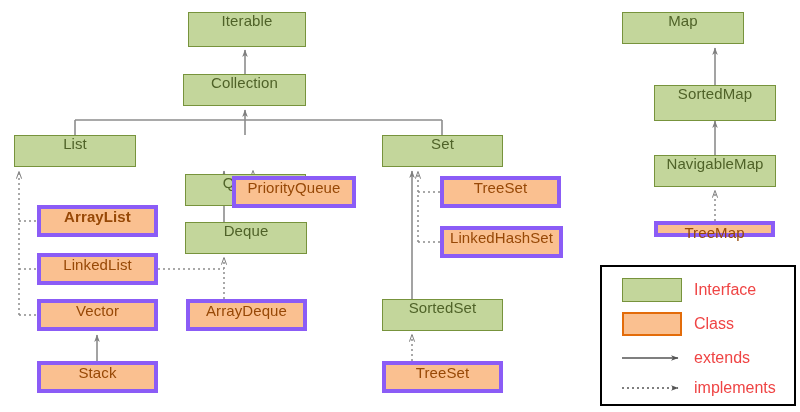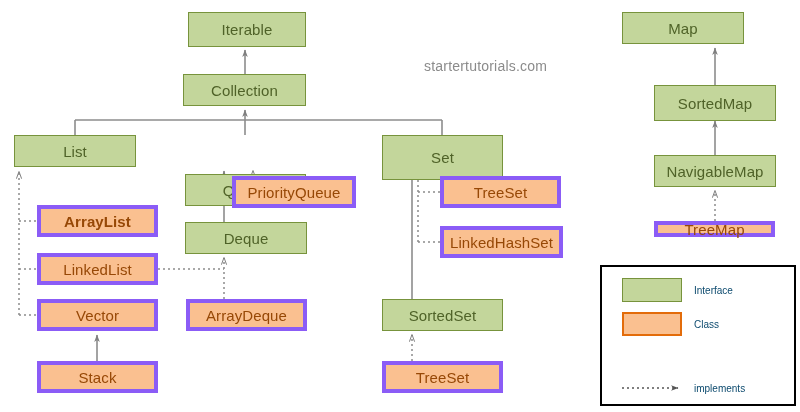--- a/index.html
+++ b/index.html
@@ -20,21 +20,20 @@
     left: 0;
     top: 0;
     width: 800px;
     height: 412px;
     pointer-events: none;
   }
   .node {
     position: absolute;
     box-sizing: border-box;
     display: flex;
-    align-items: center;
     justify-content: center;
     font-size: 15px;
     line-height: 1;
     letter-spacing: 0.1px;
     white-space: nowrap;
     z-index: 3;
   }
   .node.interface {
     background: #c3d69b;
     border: 1.5px solid #77933c;
@@ -85,22 +84,22 @@
     background: #c3d69b;
     border: 1.5px solid #77933c;
   }
   .legend-swatch.klass {
     background: #fac090;
     border: 2px solid #e36c0a;
   }
   .legend-label {
     position: absolute;
     left: 92px;
-    font-size: 10px;
-    color: #0c4a6e;
+    font-size: 16px;
+    color: #ef4444;
     white-space: nowrap;
   }
   .legend-line {
     position: absolute;
     left: 18px;
     width: 66px;
     height: 12px;
   }
 </style>
 </head>
@@ -170,21 +169,21 @@
       </div>
       <div class="node interface" style="left: 183px; top: 74px; width: 123px; height: 32px;">
         <span>Collection</span>
       </div>
       <div class="node interface" style="left: 14px; top: 135px; width: 122px; height: 32px;">
         <span>List</span>
       </div>
       <div class="node interface" style="left: 185px; top: 135px; width: 121px; height: 32px; margin-top: 39px;">
         <span>Queue</span>
       </div>
-      <div class="node interface" style="left: 382px; top: 135px; width: 121px; height: 45px;">
+      <div class="node interface" style="left: 382px; top: 135px; width: 121px; height: 32px;">
         <span>Set</span>
       </div>
       <div class="node interface" style="left: 185px; top: 222px; width: 122px; height: 32px;">
         <span>Deque</span>
       </div>
       <div class="node interface" style="left: 382px; top: 299px; width: 121px; height: 32px;">
         <span>SortedSet</span>
       </div>
       <div class="node klass" style="left: 37px; top: 205px; width: 121px; height: 32px; font-weight: bold;">
         <span>ArrayList</span>
@@ -220,30 +219,35 @@
         <span>SortedMap</span>
       </div>
       <div class="node interface" style="left: 654px; top: 155px; width: 122px; height: 32px;">
         <span>NavigableMap</span>
       </div>
       <div class="node klass" style="left: 654px; top: 221px; width: 121px; height: 16px;">
         <span>TreeMap</span>
       </div>
     </div>
 
-  <div id="watermark">startertutorials.com</div>
 
   <div id="legend">
     <div class="legend-row" style="top:8px;">
       <span class="legend-swatch interface"></span>
       <span class="legend-label">Interface</span>
     </div>
     <div class="legend-row" style="top:42px;">
       <span class="legend-swatch klass"></span>
       <span class="legend-label">Class</span>
+    </div>
+    <div class="legend-row" style="top:76px;">
+      <svg class="legend-line" viewBox="0 0 66 12">
+        <path d="M2,6 L58,6" stroke="#555555" stroke-width="1.3" fill="none" marker-end="url(#arrow-legend)"></path>
+      </svg>
+      <span class="legend-label">extends</span>
     </div>
     <div class="legend-row" style="top:106px;">
       <svg class="legend-line" viewBox="0 0 66 12">
         <path d="M2,6 L58,6" stroke="#555555" stroke-width="1.3" fill="none" stroke-dasharray="2,3" marker-end="url(#arrow-legend)"></path>
       </svg>
       <span class="legend-label">implements</span>
     </div>
   </div>
 
 </div>

